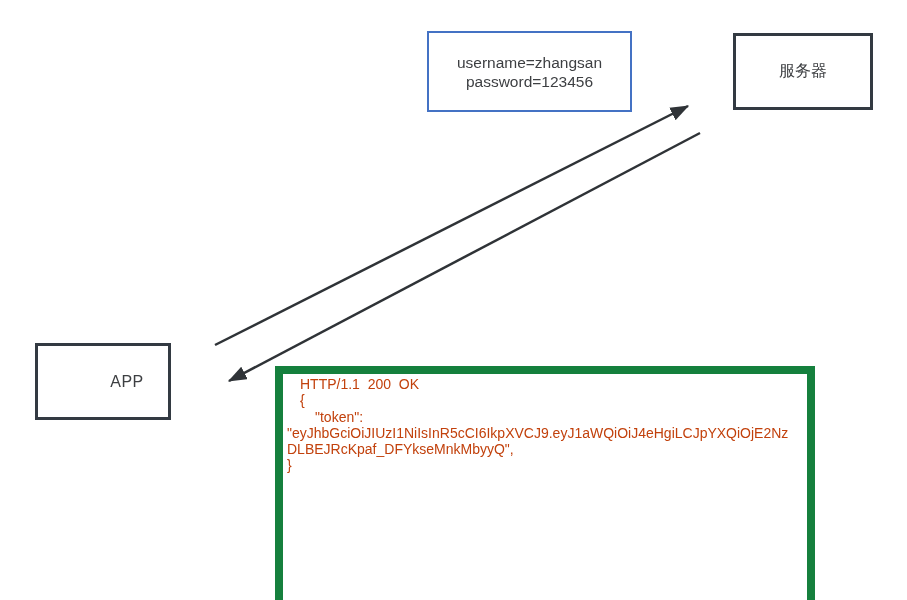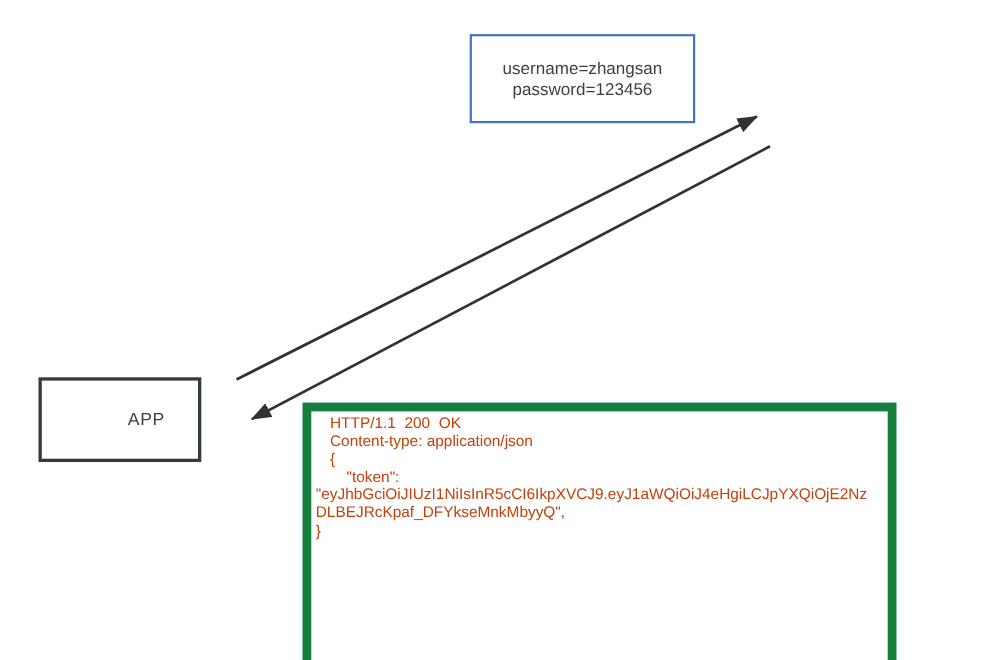--- a/index.html
+++ b/index.html
@@ -35,21 +35,21 @@
     line-height: 19px;
   }
   .server-box {
     left: 733px; top: 33px;
     width: 140px; height: 77px;
     border: 3px solid #333a42;
     font-size: 16px;
   }
   .app-box {
     left: 35px; top: 343px;
-    width: 148px; height: 77px;
+    width: 136px; height: 77px;
     border: 3px solid #333a42;
     font-size: 16px;
     letter-spacing: 0.5px;
     padding-left: 48px;
   }
   .response-box {
     left: 275px; top: 366px;
     width: 540px; height: 248px;
     border: 8px solid #15803d;
     padding: 2px 2px 0 4px;
@@ -82,28 +82,30 @@
     </defs>
     <line x1="215" y1="345" x2="688" y2="106" stroke="#2f3337" stroke-width="2.5" marker-end="url(#arrowhead)"></line>
     <line x1="700" y1="133" x2="229" y2="381" stroke="#2f3337" stroke-width="2.5" marker-end="url(#arrowhead)"></line>
   </svg>
 
   <div class="box request-box centered">
     <div>username=zhangsan</div>
     <div>password=123456</div>
   </div>
 
+  <div class="box server-box centered">
+    <div>服务器</div>
+  </div>
 
   <div class="box app-box centered">
     <div>APP</div>
   </div>
 
   <div class="box response-box">
     <div class="line indent1">HTTP/1.1  200  OK</div>
-    <div class="line indent1">Content-type: application/json</div>
     <div class="line"></div>
     <div class="line indent1">{</div>
     <div class="line indent2">"token":</div>
     <div class="line">"eyJhbGciOiJIUzI1NiIsInR5cCI6IkpXVCJ9.eyJ1aWQiOiJ4eHgiLCJpYXQiOjE2Nz</div>
     <div class="line">DLBEJRcKpaf_DFYkseMnkMbyyQ",</div>
     <div class="line">}</div>
   </div>
 
 </div>
 

